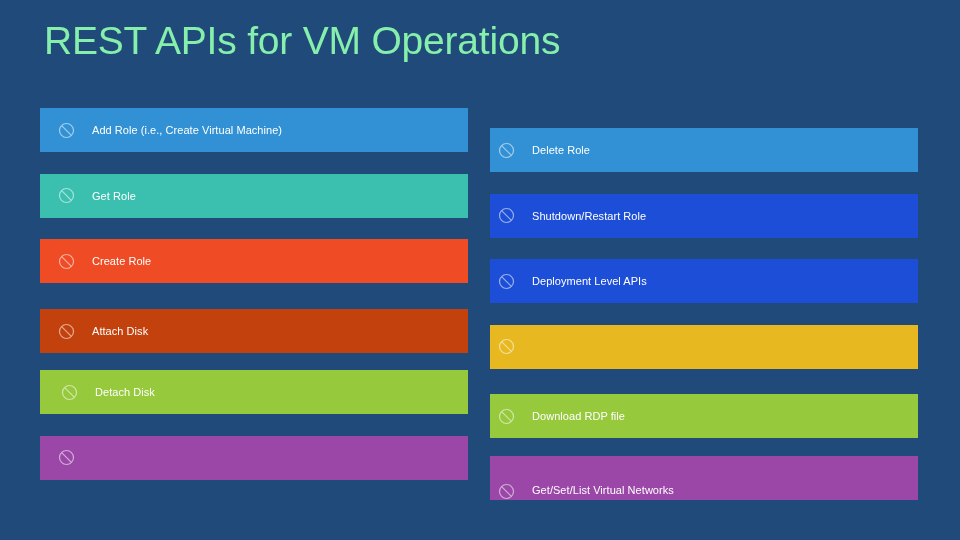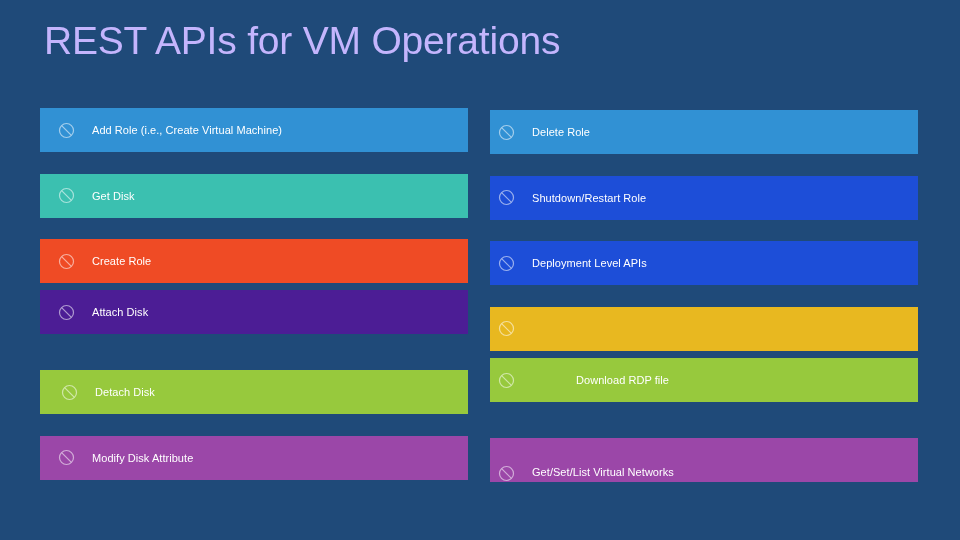--- a/index.html
+++ b/index.html
@@ -50,21 +50,21 @@
     position: absolute;
     left: 0;
     width: 428px;
     height: 44px;
     display: flex;
     align-items: center;
     box-sizing: border-box;
     padding-left: 18px;
   }
   .column.left  .bar { margin-top: 0px; }
-  .column.right .bar { margin-top: 2px; padding-left: 8px; }
+  .column.right .bar { margin-top: 20px; padding-left: 8px; }
 
   .bar-icon {
     flex: 0 0 auto;
     width: 17px;
     height: 17px;
     margin-right: 17px;
     display: block;
     opacity: 0.55;
   }
   .bar-icon svg { display: block; width: 17px; height: 17px; }
@@ -78,52 +78,52 @@
     white-space: nowrap;
     overflow: hidden;
     letter-spacing: 0.05px;
   }
 </style>
 </head>
 <body>
 
 <div id="slide" style="background: rgb(31, 74, 121);">
 
-  <div id="slide-title" style="color: #c4b5fd;">REST APIs for VM Operations</div>
+  <div id="slide-title" style="color: #86efac;">REST APIs for VM Operations</div>
 
   <div id="columns">
     <div class="column left">
         <div class="bar" style="background: rgb(49, 145, 212); top: 108px;">
           <span class="bar-icon" style="color: rgb(255, 255, 255);">
             <svg viewBox="0 0 17 17" xmlns="http://www.w3.org/2000/svg">
               <circle cx="8.5" cy="8.5" r="7" fill="none" stroke="currentColor" stroke-width="1.2"></circle>
               <line x1="3.6" y1="3.6" x2="13.4" y2="13.4" stroke="currentColor" stroke-width="1.2"></line>
             </svg>
           </span>
           <span class="bar-label">Add Role (i.e., Create Virtual Machine)</span>
         </div>
         <div class="bar" style="background: rgb(59, 192, 176); top: 173.5px;">
           <span class="bar-icon" style="color: rgb(255, 255, 255);">
             <svg viewBox="0 0 17 17" xmlns="http://www.w3.org/2000/svg">
               <circle cx="8.5" cy="8.5" r="7" fill="none" stroke="currentColor" stroke-width="1.2"></circle>
               <line x1="3.6" y1="3.6" x2="13.4" y2="13.4" stroke="currentColor" stroke-width="1.2"></line>
             </svg>
           </span>
-          <span class="bar-label">Get Disk</span>
+          <span class="bar-label">Get Role</span>
         </div>
         <div class="bar" style="background: rgb(239, 75, 37); top: 239px;">
           <span class="bar-icon" style="color: rgb(255, 255, 255);">
             <svg viewBox="0 0 17 17" xmlns="http://www.w3.org/2000/svg">
               <circle cx="8.5" cy="8.5" r="7" fill="none" stroke="currentColor" stroke-width="1.2"></circle>
               <line x1="3.6" y1="3.6" x2="13.4" y2="13.4" stroke="currentColor" stroke-width="1.2"></line>
             </svg>
           </span>
           <span class="bar-label">Create Role</span>
         </div>
-        <div class="bar" style="background: #4c1d95; top: 290px;">
+        <div class="bar" style="background: #c2410c; top: 309px;">
           <span class="bar-icon" style="color: rgb(255, 255, 255);">
             <svg viewBox="0 0 17 17" xmlns="http://www.w3.org/2000/svg">
               <circle cx="8.5" cy="8.5" r="7" fill="none" stroke="currentColor" stroke-width="1.2"></circle>
               <line x1="3.6" y1="3.6" x2="13.4" y2="13.4" stroke="currentColor" stroke-width="1.2"></line>
             </svg>
           </span>
           <span class="bar-label">Attach Disk</span>
         </div>
         <div class="bar" style="background: rgb(151, 201, 61); top: 370px; padding-left: 21px;">
           <span class="bar-icon" style="color: rgb(255, 255, 255);">
@@ -134,21 +134,20 @@
           </span>
           <span class="bar-label">Detach Disk</span>
         </div>
         <div class="bar" style="background: rgb(155, 71, 168); top: 435.5px;">
           <span class="bar-icon" style="color: rgb(255, 255, 255);">
             <svg viewBox="0 0 17 17" xmlns="http://www.w3.org/2000/svg">
               <circle cx="8.5" cy="8.5" r="7" fill="none" stroke="currentColor" stroke-width="1.2"></circle>
               <line x1="3.6" y1="3.6" x2="13.4" y2="13.4" stroke="currentColor" stroke-width="1.2"></line>
             </svg>
           </span>
-          <span class="bar-label">Modify Disk Attribute</span>
         </div>
       </div>
     <div class="column right">
         <div class="bar" style="background: rgb(49, 145, 212); top: 108px;">
           <span class="bar-icon" style="color: rgb(255, 255, 255);">
             <svg viewBox="0 0 17 17" xmlns="http://www.w3.org/2000/svg">
               <circle cx="8.5" cy="8.5" r="7" fill="none" stroke="currentColor" stroke-width="1.2"></circle>
               <line x1="3.6" y1="3.6" x2="13.4" y2="13.4" stroke="currentColor" stroke-width="1.2"></line>
             </svg>
           </span>
@@ -173,21 +172,21 @@
           <span class="bar-label">Deployment Level APIs</span>
         </div>
         <div class="bar" style="background: rgb(232, 184, 32); top: 304.5px;">
           <span class="bar-icon" style="color: rgb(255, 255, 255);">
             <svg viewBox="0 0 17 17" xmlns="http://www.w3.org/2000/svg">
               <circle cx="8.5" cy="8.5" r="7" fill="none" stroke="currentColor" stroke-width="1.2"></circle>
               <line x1="3.6" y1="3.6" x2="13.4" y2="13.4" stroke="currentColor" stroke-width="1.2"></line>
             </svg>
           </span>
         </div>
-        <div class="bar" style="background: rgb(151, 201, 61); top: 356px; gap: 44px;">
+        <div class="bar" style="background: rgb(151, 201, 61); top: 374px;">
           <span class="bar-icon" style="color: rgb(255, 255, 255);">
             <svg viewBox="0 0 17 17" xmlns="http://www.w3.org/2000/svg">
               <circle cx="8.5" cy="8.5" r="7" fill="none" stroke="currentColor" stroke-width="1.2"></circle>
               <line x1="3.6" y1="3.6" x2="13.4" y2="13.4" stroke="currentColor" stroke-width="1.2"></line>
             </svg>
           </span>
           <span class="bar-label">Download RDP file</span>
         </div>
         <div class="bar" style="background: rgb(155, 71, 168); top: 435.5px; align-items: flex-end;">
           <span class="bar-icon" style="color: rgb(255, 255, 255);">

